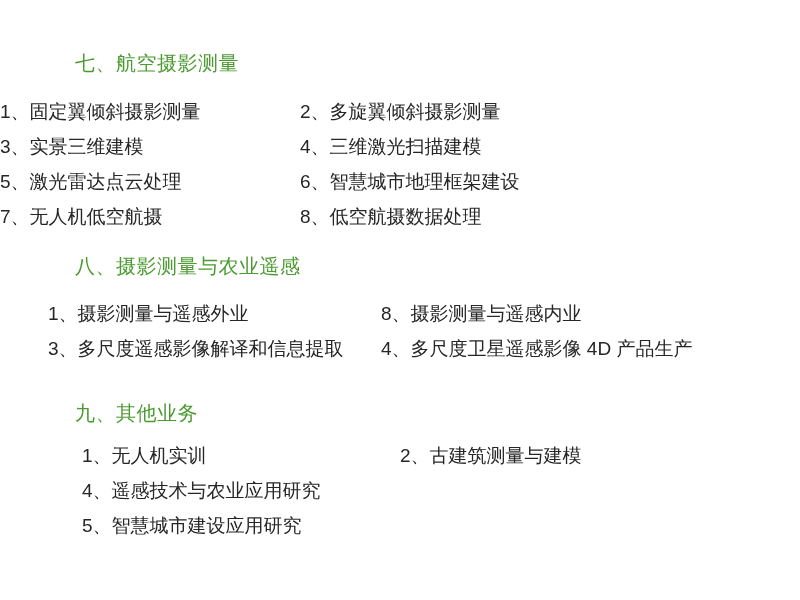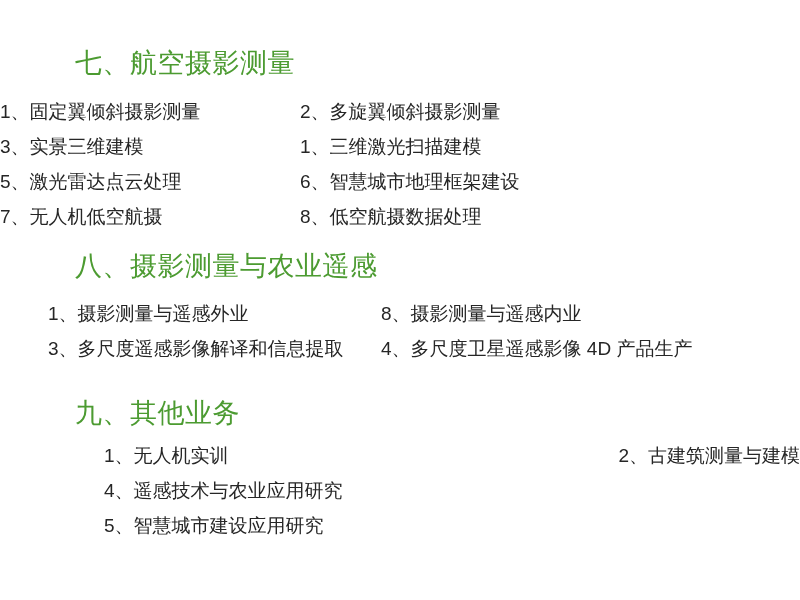--- a/index.html
+++ b/index.html
@@ -12,21 +12,21 @@
     width: 800px;
     height: 600px;
     background: var(--bg-color, #ffffff);
     font-family: "Liberation Sans", "DejaVu Sans", sans-serif;
     color: var(--body-color, #262626);
     overflow: hidden;
   }
   .section-title {
     margin: 0;
     margin-left: 75px;
-    font-size: 27px;
+    font-size: 20px;
     line-height: 35px;
     font-weight: 400;
     color: var(--heading-color, #4c9b31);
     letter-spacing: 0.5px;
   }
   .title-1 { margin-top: 46px; }
   .title-2 { margin-top: 15px; }
   .title-3 { margin-top: 30px; }
 
   .rows { margin: 0; }
@@ -37,42 +37,42 @@
   .row {
     display: flex;
     align-items: center;
     height: 35px;
     font-size: 19px;
     line-height: 35px;
     white-space: nowrap;
   }
   .rows-1 .row { }
   .rows-2 .row { padding-left: 48px; }
-  .rows-3 .row { padding-left: 104px; justify-content: space-between; }
+  .rows-3 .row { padding-left: 82px; }
 
   .cell-left { flex: 0 0 auto; }
   .rows-1 .cell-left { width: 300px; }
   .rows-2 .cell-left { width: 333px; }
   .rows-3 .cell-left { width: 318px; }
   .cell-right { flex: 0 0 auto; }
 </style>
 </head>
 <body>
 
 <div class="slide">
 
   <h2 class="section-title title-1">七、航空摄影测量</h2>
   <div class="rows rows-1">
     <div class="row">
       <span class="cell-left">1、固定翼倾斜摄影测量</span>
       <span class="cell-right">2、多旋翼倾斜摄影测量</span>
     </div>
     <div class="row">
       <span class="cell-left">3、实景三维建模</span>
-      <span class="cell-right">1、三维激光扫描建模</span>
+      <span class="cell-right">4、三维激光扫描建模</span>
     </div>
     <div class="row">
       <span class="cell-left">5、激光雷达点云处理</span>
       <span class="cell-right">6、智慧城市地理框架建设</span>
     </div>
     <div class="row">
       <span class="cell-left">7、无人机低空航摄</span>
       <span class="cell-right">8、低空航摄数据处理</span>
     </div>
   </div>

